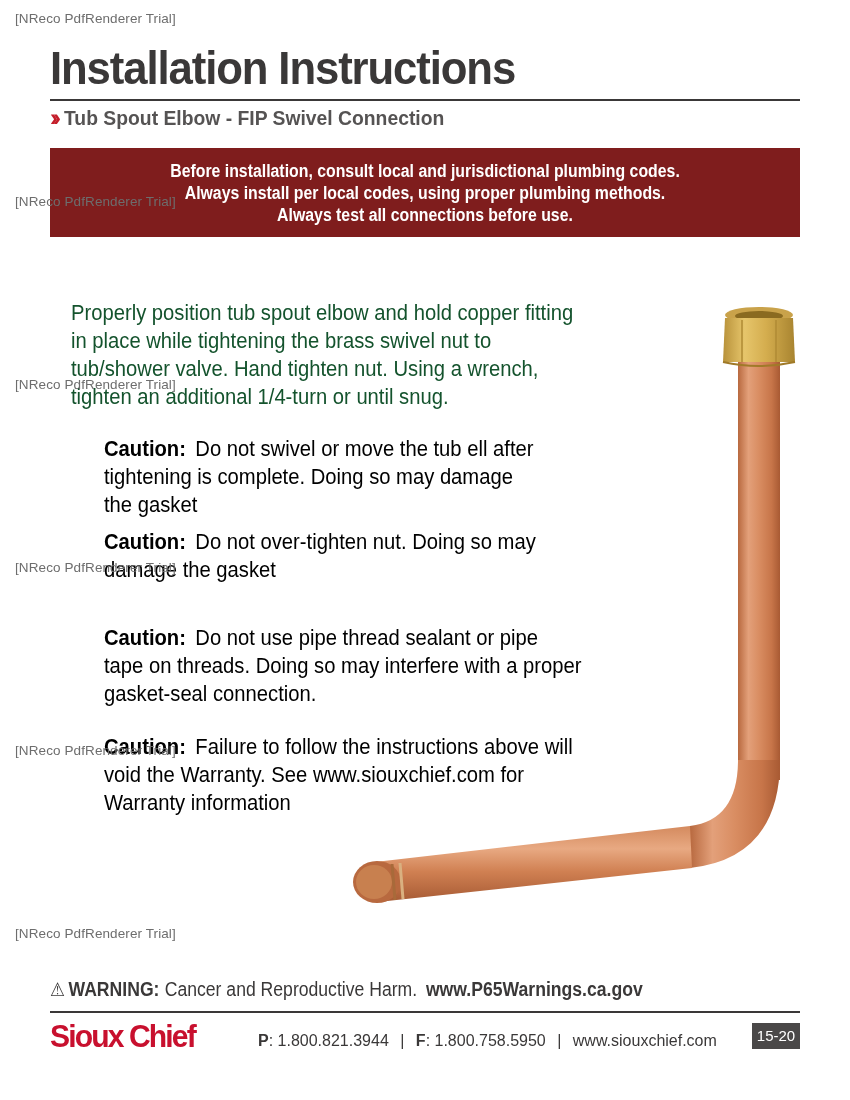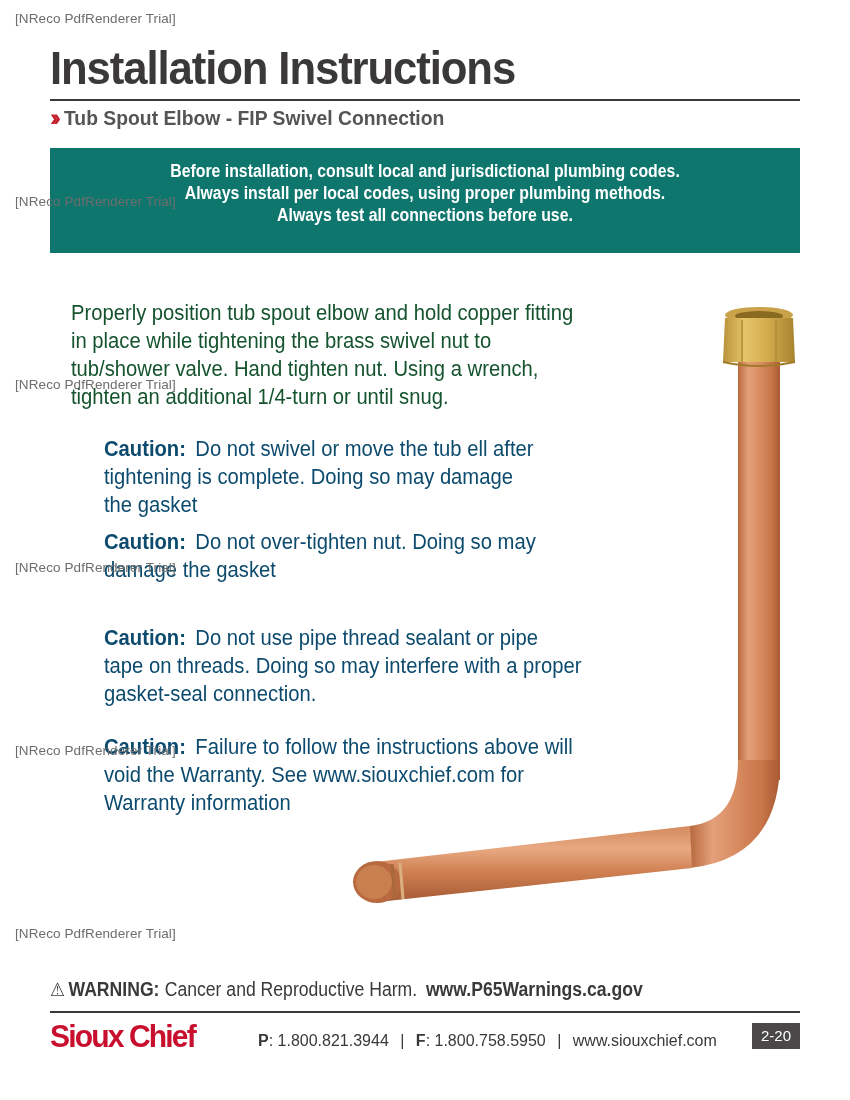--- a/index.html
+++ b/index.html
@@ -21,35 +21,35 @@
   .rule-top { position: absolute; left: 50px; top: 99px; width: 750px; height: 2px; background: #3a3838; }
 
   .subtitle {
     position: absolute; left: 50px; top: 105px; display: flex; align-items: center;
     white-space: nowrap;
   }
   .subtitle .chev { color: #c41e2a; font-size: 24px; font-weight: bold; letter-spacing: -5px; margin-right: 8px; line-height: 26px; }
   .subtitle .sub-text { font-size: 21px; font-weight: bold; color: #555353; transform: scaleX(0.92); transform-origin: left center; line-height: 26px; }
 
   .notice {
-    position: absolute; left: 50px; top: 148px; width: 750px; height: 105px;
-    background: #0f766e; color: #ffffff; text-align: center;
+    position: absolute; left: 50px; top: 148px; width: 750px; height: 89px;
+    background: #7f1d1d; color: #ffffff; text-align: center;
     padding-top: 12px;
   }
   .notice .line { font-size: 18px; font-weight: bold; line-height: 22px; transform: scaleX(0.88); white-space: nowrap; }
 
   .intro {
     position: absolute; left: 71px; top: 299px; width: 600px;
     font-size: 21.5px; line-height: 28px; color: #14532d;
   }
   .intro .l { display: block; white-space: nowrap; transform: scaleX(0.94); transform-origin: left top; }
 
   .caution {
     position: absolute; left: 104px; width: 580px;
-    font-size: 21.5px; line-height: 28px; color: #0c4a6e;
+    font-size: 21.5px; line-height: 28px; color: #000000;
   }
   .caution .l { display: block; white-space: nowrap; transform: scaleX(0.94); transform-origin: left top; }
   .caution .lbl { font-weight: bold; margin-right: 10px; }
 
   .pipe { position: absolute; left: 340px; top: 300px; width: 470px; height: 620px; z-index: 1; }
 
   .warning {
     position: absolute; left: 50px; top: 978px; display: flex; align-items: baseline;
     white-space: nowrap; font-size: 20px; color: #3a3838;
   }
@@ -182,13 +182,13 @@
 <div class="rule-bottom"></div>
 
 <div class="logo">Sioux Chief</div>
 <div class="contact">
   <b>P</b>: <span>1.800.821.3944</span>
   <span class="sep">|</span>
   <b>F</b>: <span>1.800.758.5950</span>
   <span class="sep">|</span>
   <span>www.siouxchief.com</span>
 </div>
-<div class="version">2-20</div>
+<div class="version">15-20</div>
 
 </body></html>

